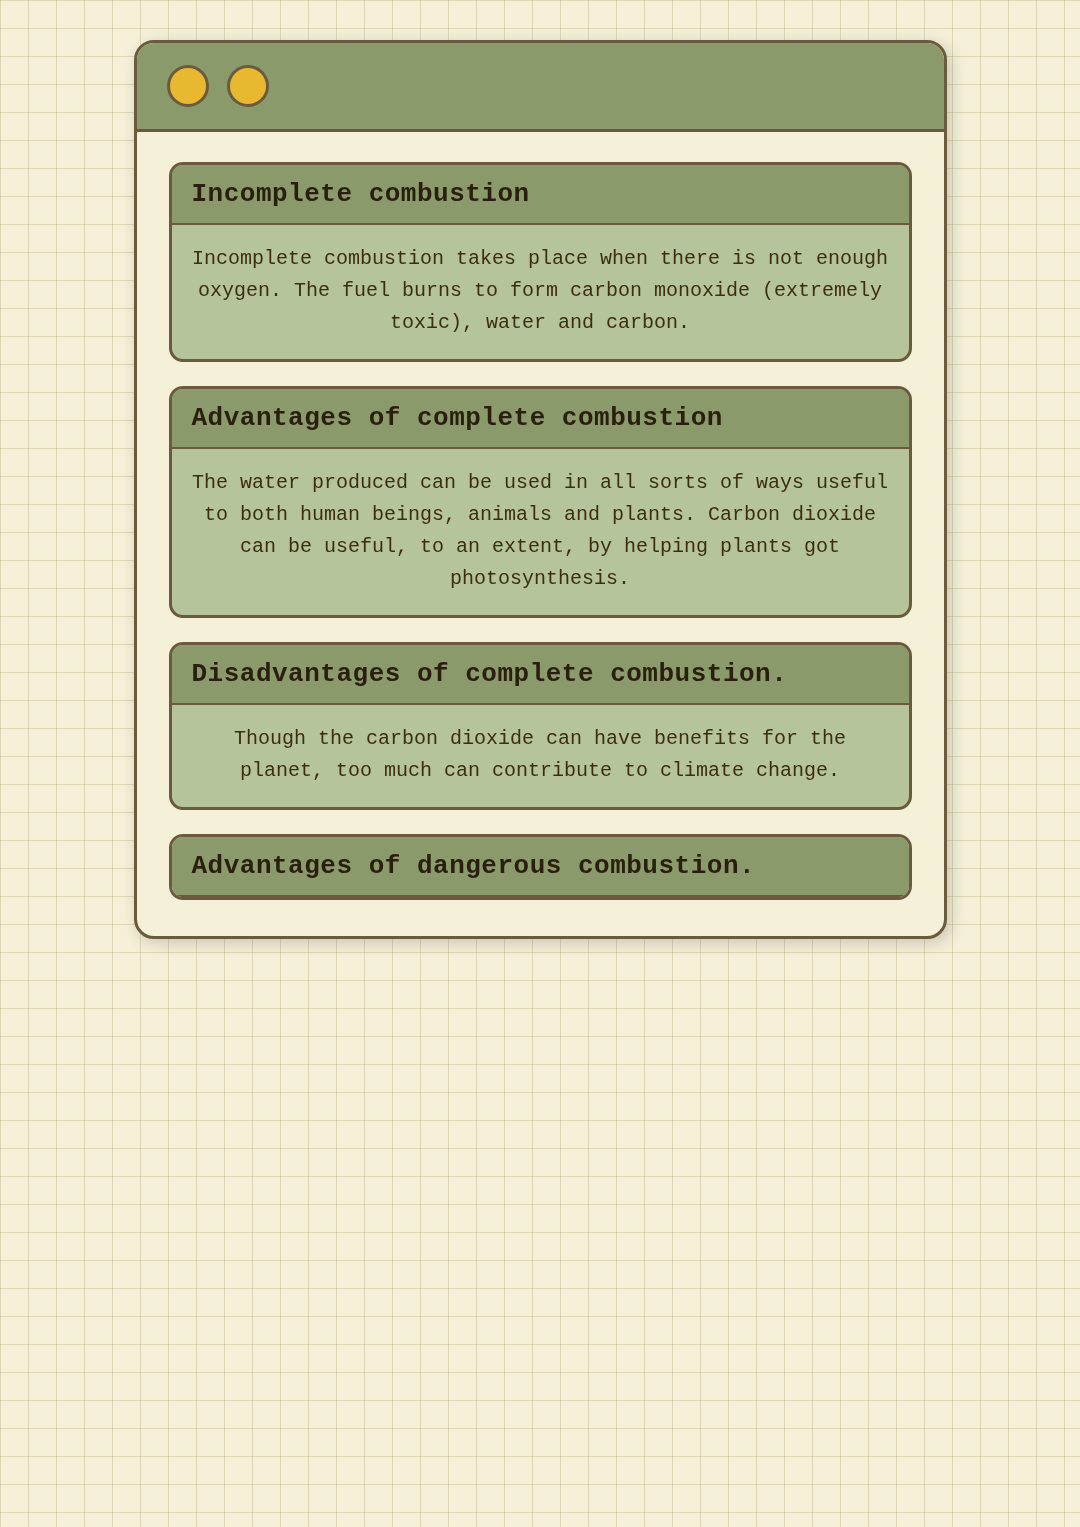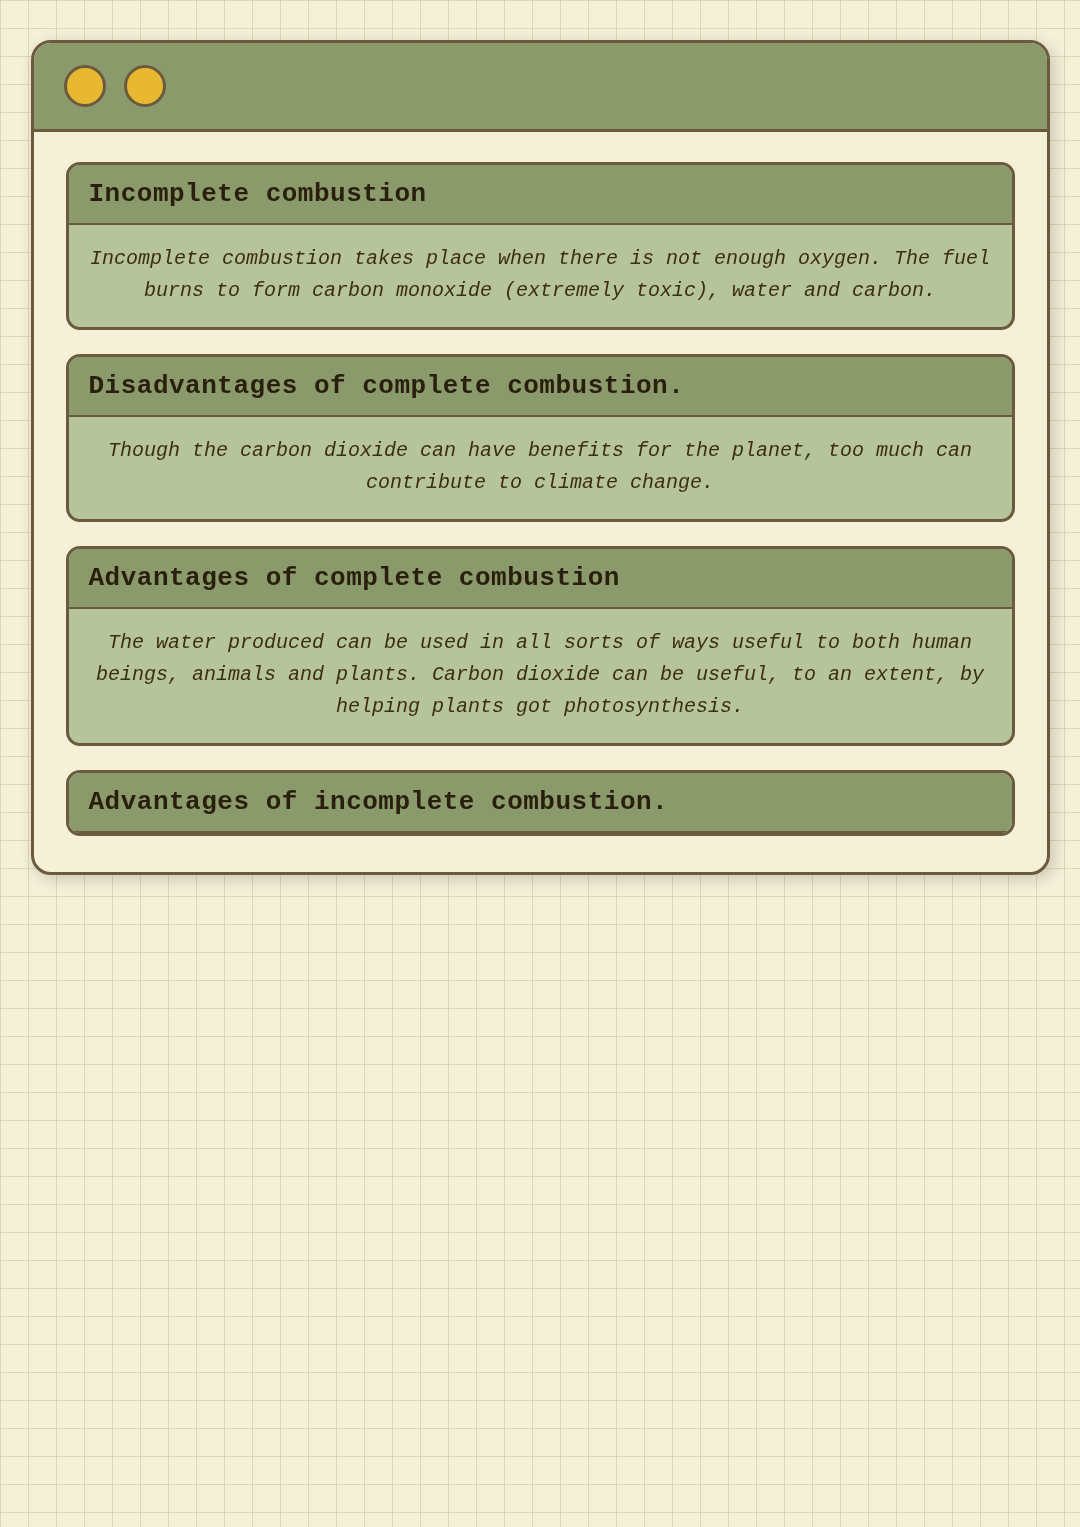--- a/index.html
+++ b/index.html
@@ -17,21 +17,21 @@
         linear-gradient(90deg, rgba(180,170,120,0.35) 1px, transparent 1px);
       background-size: 28px 28px;
       display: flex;
       justify-content: center;
       align-items: flex-start;
       padding: 40px 30px;
       font-family: 'Courier New', Courier, monospace;
     }
 
     .window {
-      width: 1019px;
+      width: 813px;
       background-color: #f5f0d8;
       border: 3px solid #6b5a3e;
       border-radius: 20px;
       overflow: hidden;
       box-shadow: 4px 4px 16px rgba(0,0,0,0.18);
     }
 
     .window-titlebar {
       background-color: #8a9a6a;
       padding: 22px 30px 22px 30px;
@@ -81,21 +81,20 @@
       padding: 18px 20px 20px 20px;
     }
 
     .card-text {
       font-family: 'Courier New', Courier, monospace;
       font-size: 20px;
       color: #3d2e10;
       line-height: 1.6;
       text-align: center;
       font-weight: 500;
-      font-style: italic;
     }
   </style>
 </head>
 <body>
 
 <div class="window">
   <div class="window-titlebar">
     <div class="window-dot"></div>
     <div class="window-dot"></div>
   </div>
@@ -105,37 +104,37 @@
       <div class="card-header">
         <span class="card-title">Incomplete combustion</span>
       </div>
       <div class="card-body">
         <p class="card-text">Incomplete combustion takes place when there is not enough oxygen. The fuel burns to form carbon monoxide (extremely toxic), water and carbon.</p>
       </div>
     </div>
 
     <div class="card">
       <div class="card-header">
+        <span class="card-title">Advantages of complete combustion</span>
+      </div>
+      <div class="card-body">
+        <p class="card-text">The water produced can be used in all sorts of ways useful to both human beings, animals and plants. Carbon dioxide can be useful, to an extent, by helping plants got photosynthesis.</p>
+      </div>
+    </div>
+
+    <div class="card">
+      <div class="card-header">
         <span class="card-title">Disadvantages of complete combustion.</span>
       </div>
       <div class="card-body">
         <p class="card-text">Though the carbon dioxide can have benefits for the planet, too much can contribute to climate change.</p>
       </div>
     </div>
 
     <div class="card">
       <div class="card-header">
-        <span class="card-title">Advantages of complete combustion</span>
-      </div>
-      <div class="card-body">
-        <p class="card-text">The water produced can be used in all sorts of ways useful to both human beings, animals and plants. Carbon dioxide can be useful, to an extent, by helping plants got photosynthesis.</p>
-      </div>
-    </div>
-
-    <div class="card">
-      <div class="card-header">
-        <span class="card-title">Advantages of incomplete combustion.</span>
+        <span class="card-title">Advantages of dangerous combustion.</span>
       </div>
     </div>
 
 
   </div>
 </div>
 
 </body></html>

